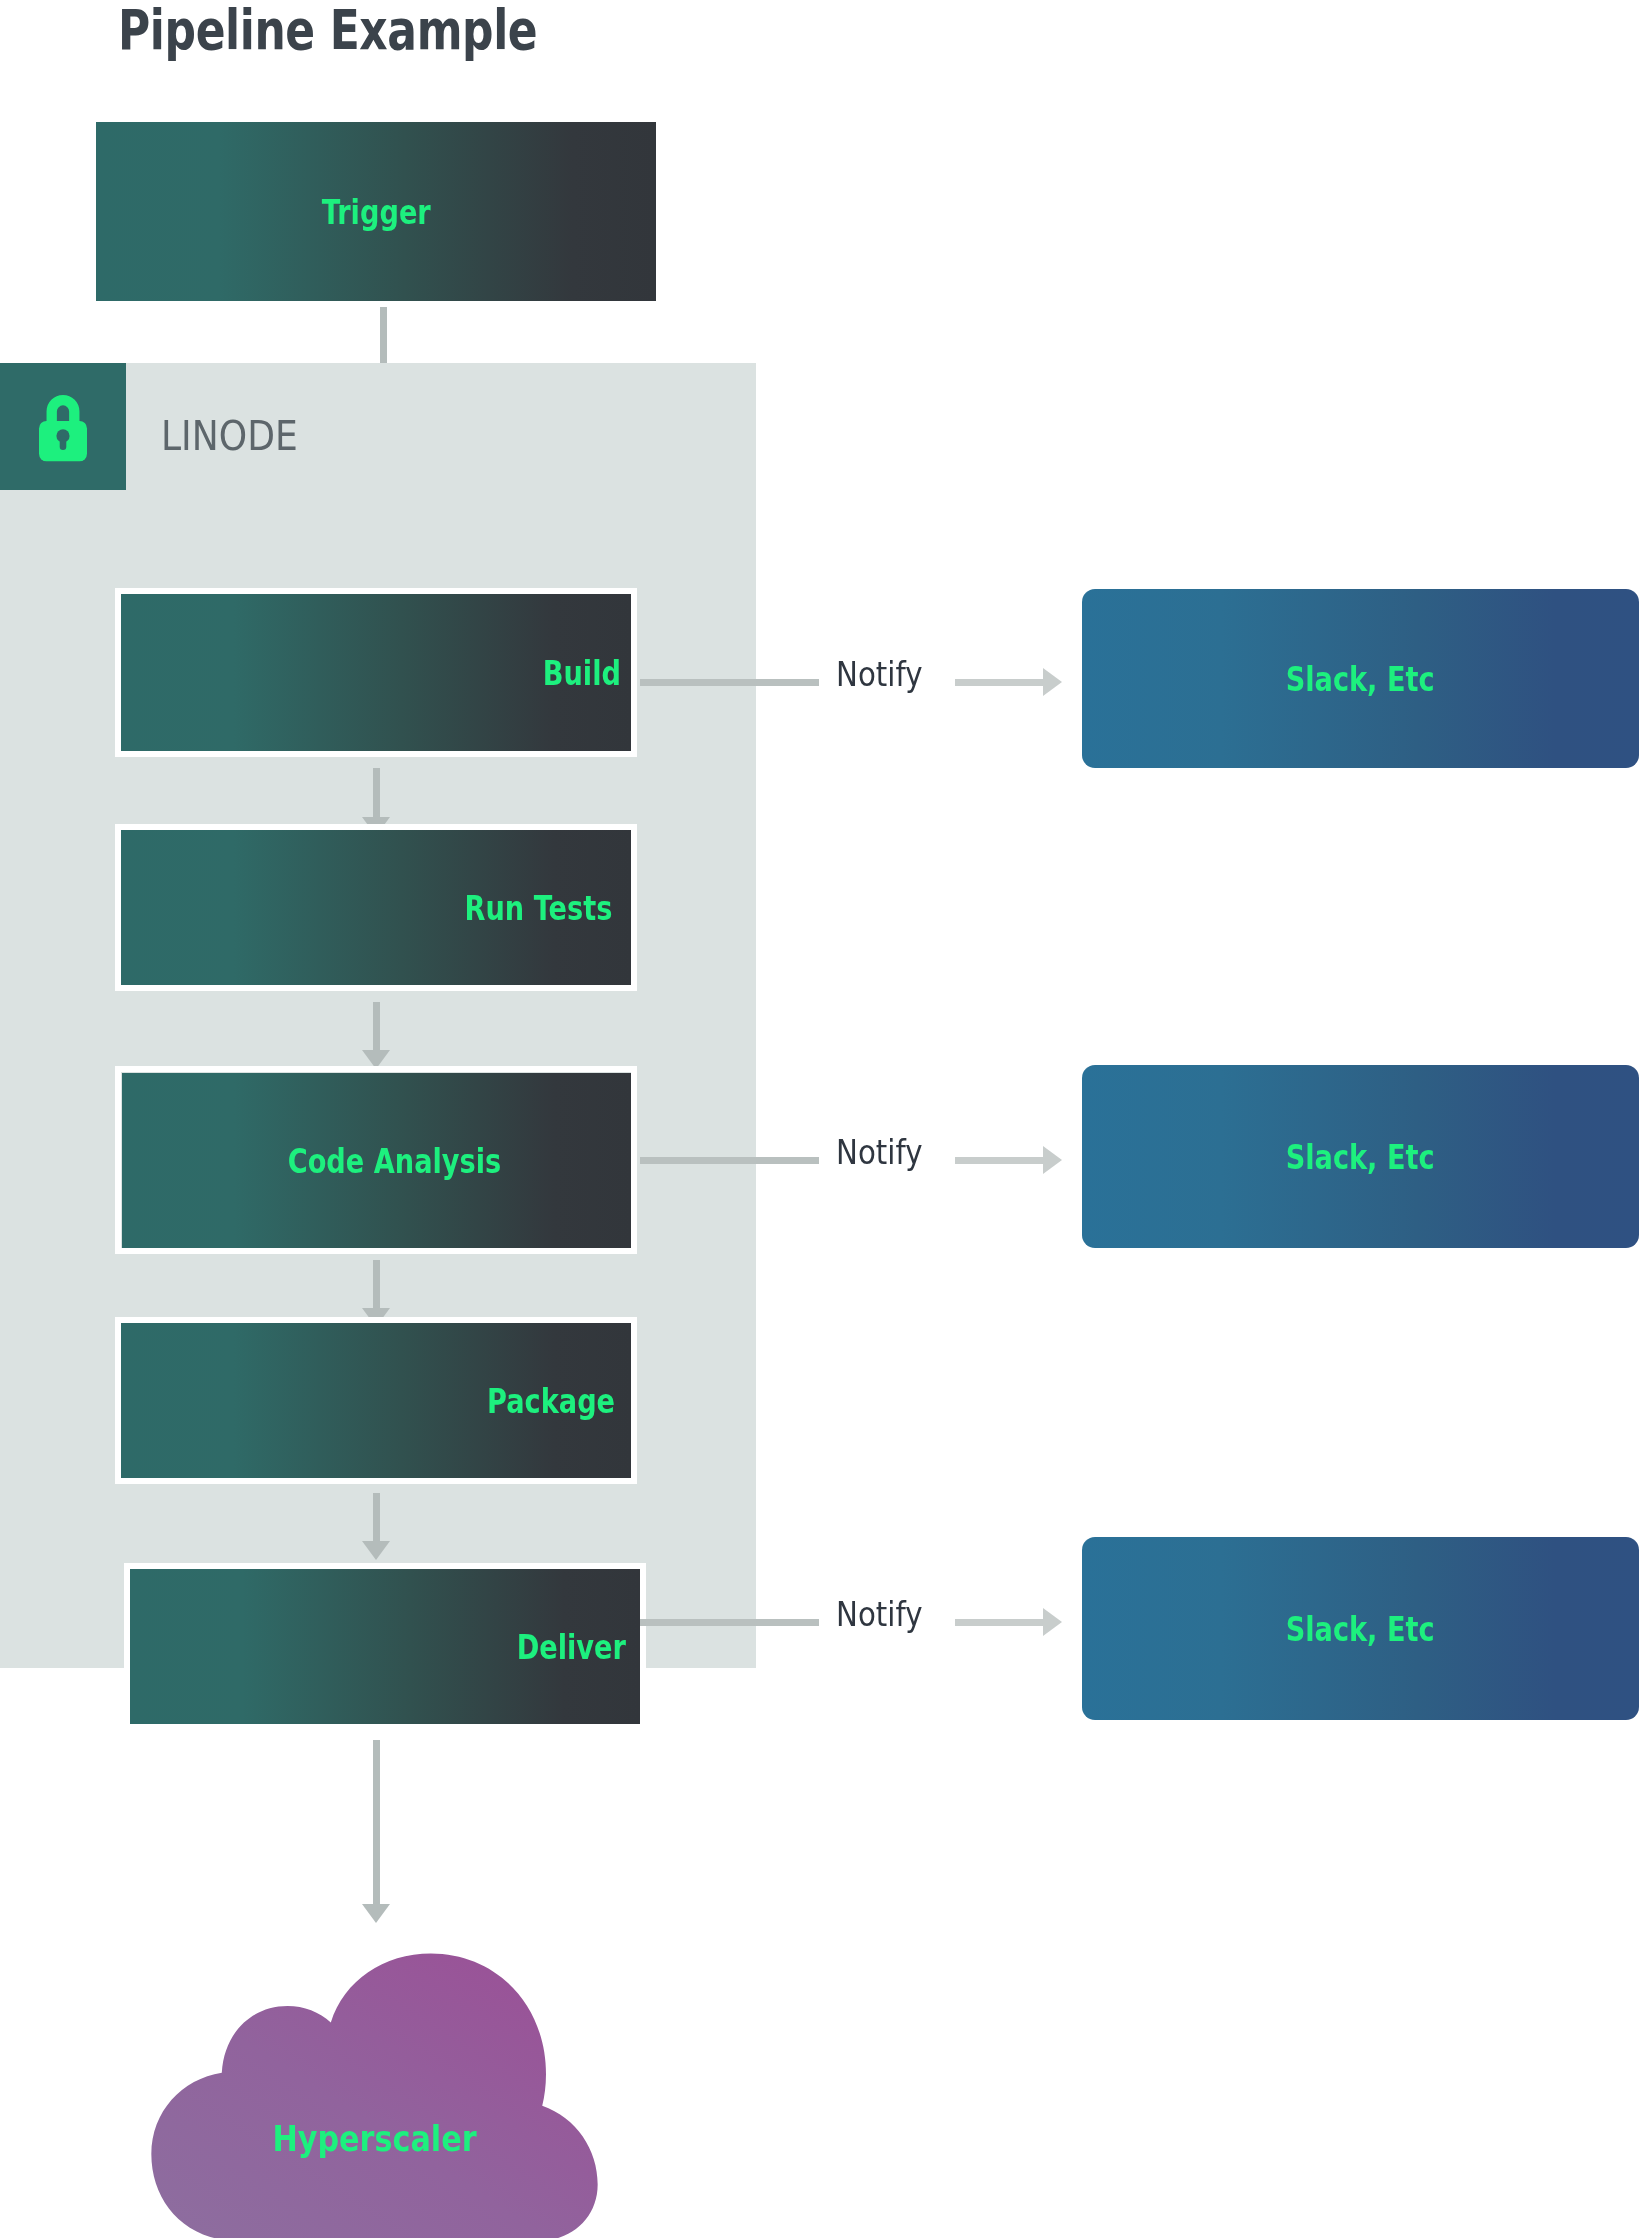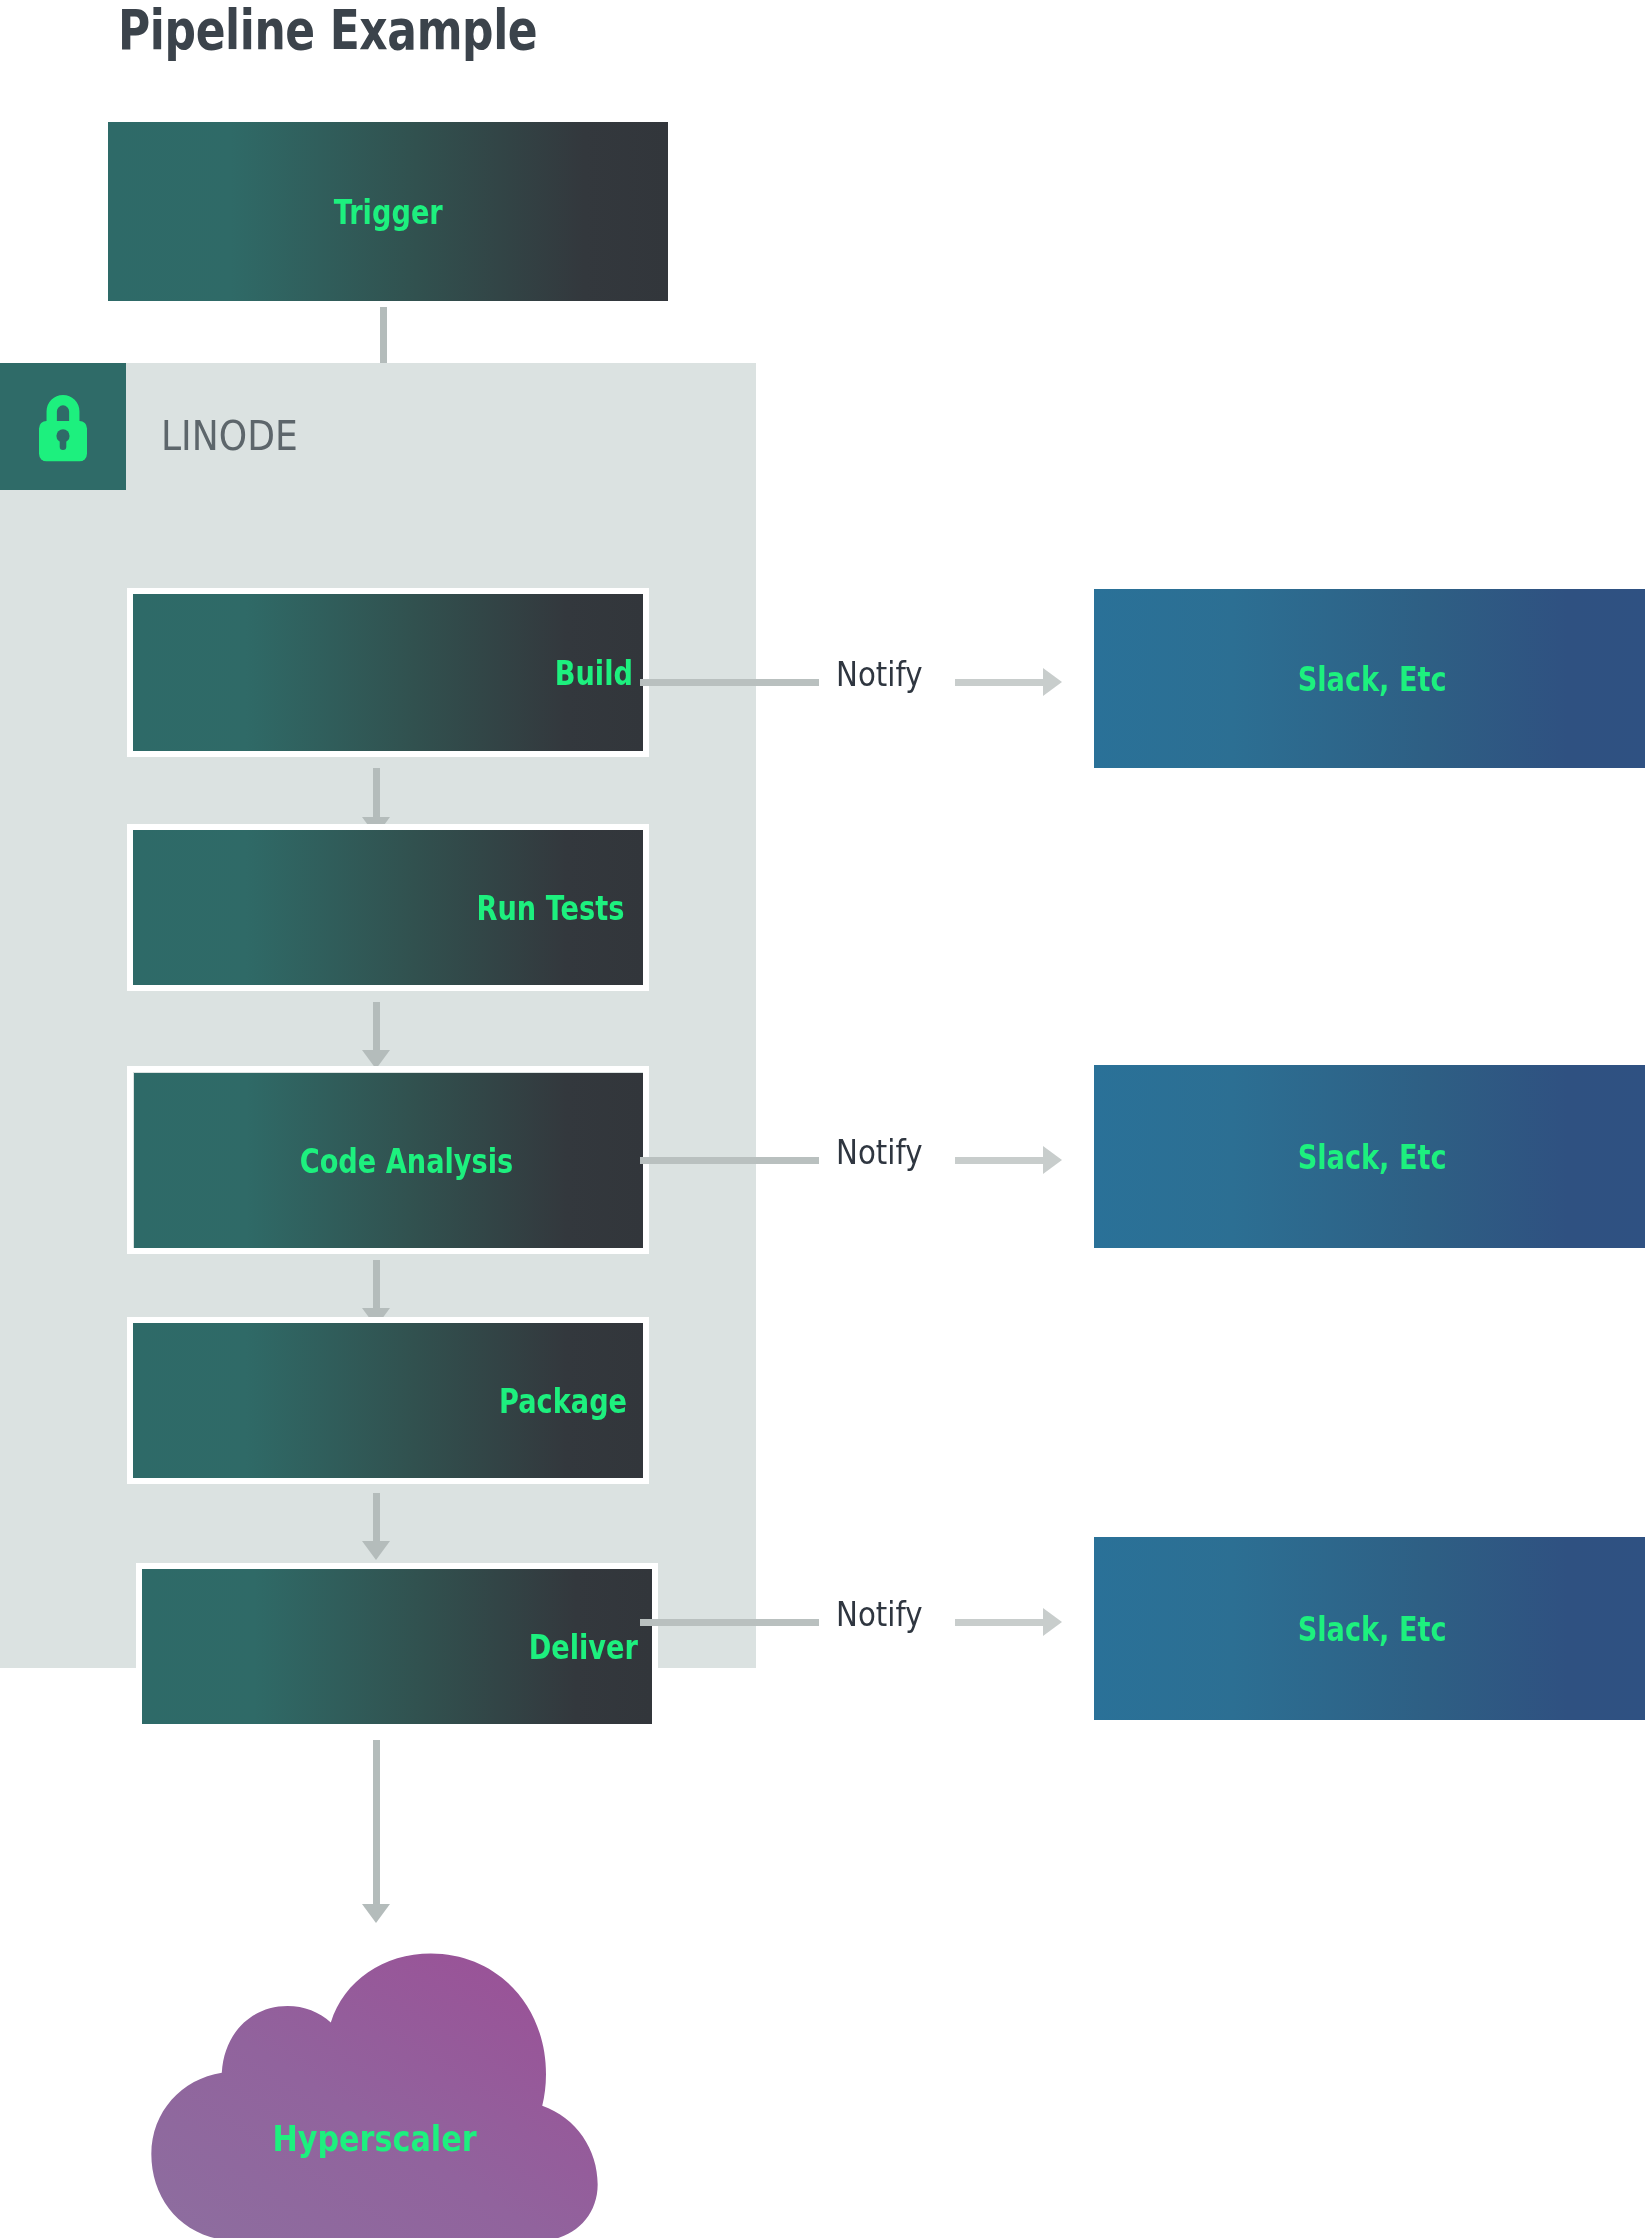--- a/index.html
+++ b/index.html
@@ -69,40 +69,40 @@
     white-space: nowrap;
   }
 
   
   .node {
     position: absolute;
     box-sizing: border-box;
     display: flex;
     align-items: center;
     justify-content: center;
-    margin-left: 12px;
   }
   .node .node-label {
     font-family: "DejaVu Sans", sans-serif;
     font-weight: bold;
     font-size: 34px;
     color: #1df07e;
     transform: scaleX(0.80);
     white-space: nowrap;
   }
 
   .node.dark {
     background: linear-gradient(90deg, #2e6a68 0%, #2f6a67 22%, #31514f 55%, #33383d 85%, #32363b 100%);
   }
   .node.bordered {
     border: 6.6px solid #ffffff;
     justify-content: flex-end;
   }
   .node.blue {
     background: linear-gradient(90deg, #2a7198 0%, #2c6f93 25%, #2e5f84 60%, #2f5181 85%, #2f5182 100%);
+    border-radius: 13px;
   }
 
   
   .arrow-v {
     position: absolute;
     width: 6.6px;
     background: #b4bcbb;
   }
   .arrow-v .head {
     position: absolute;

